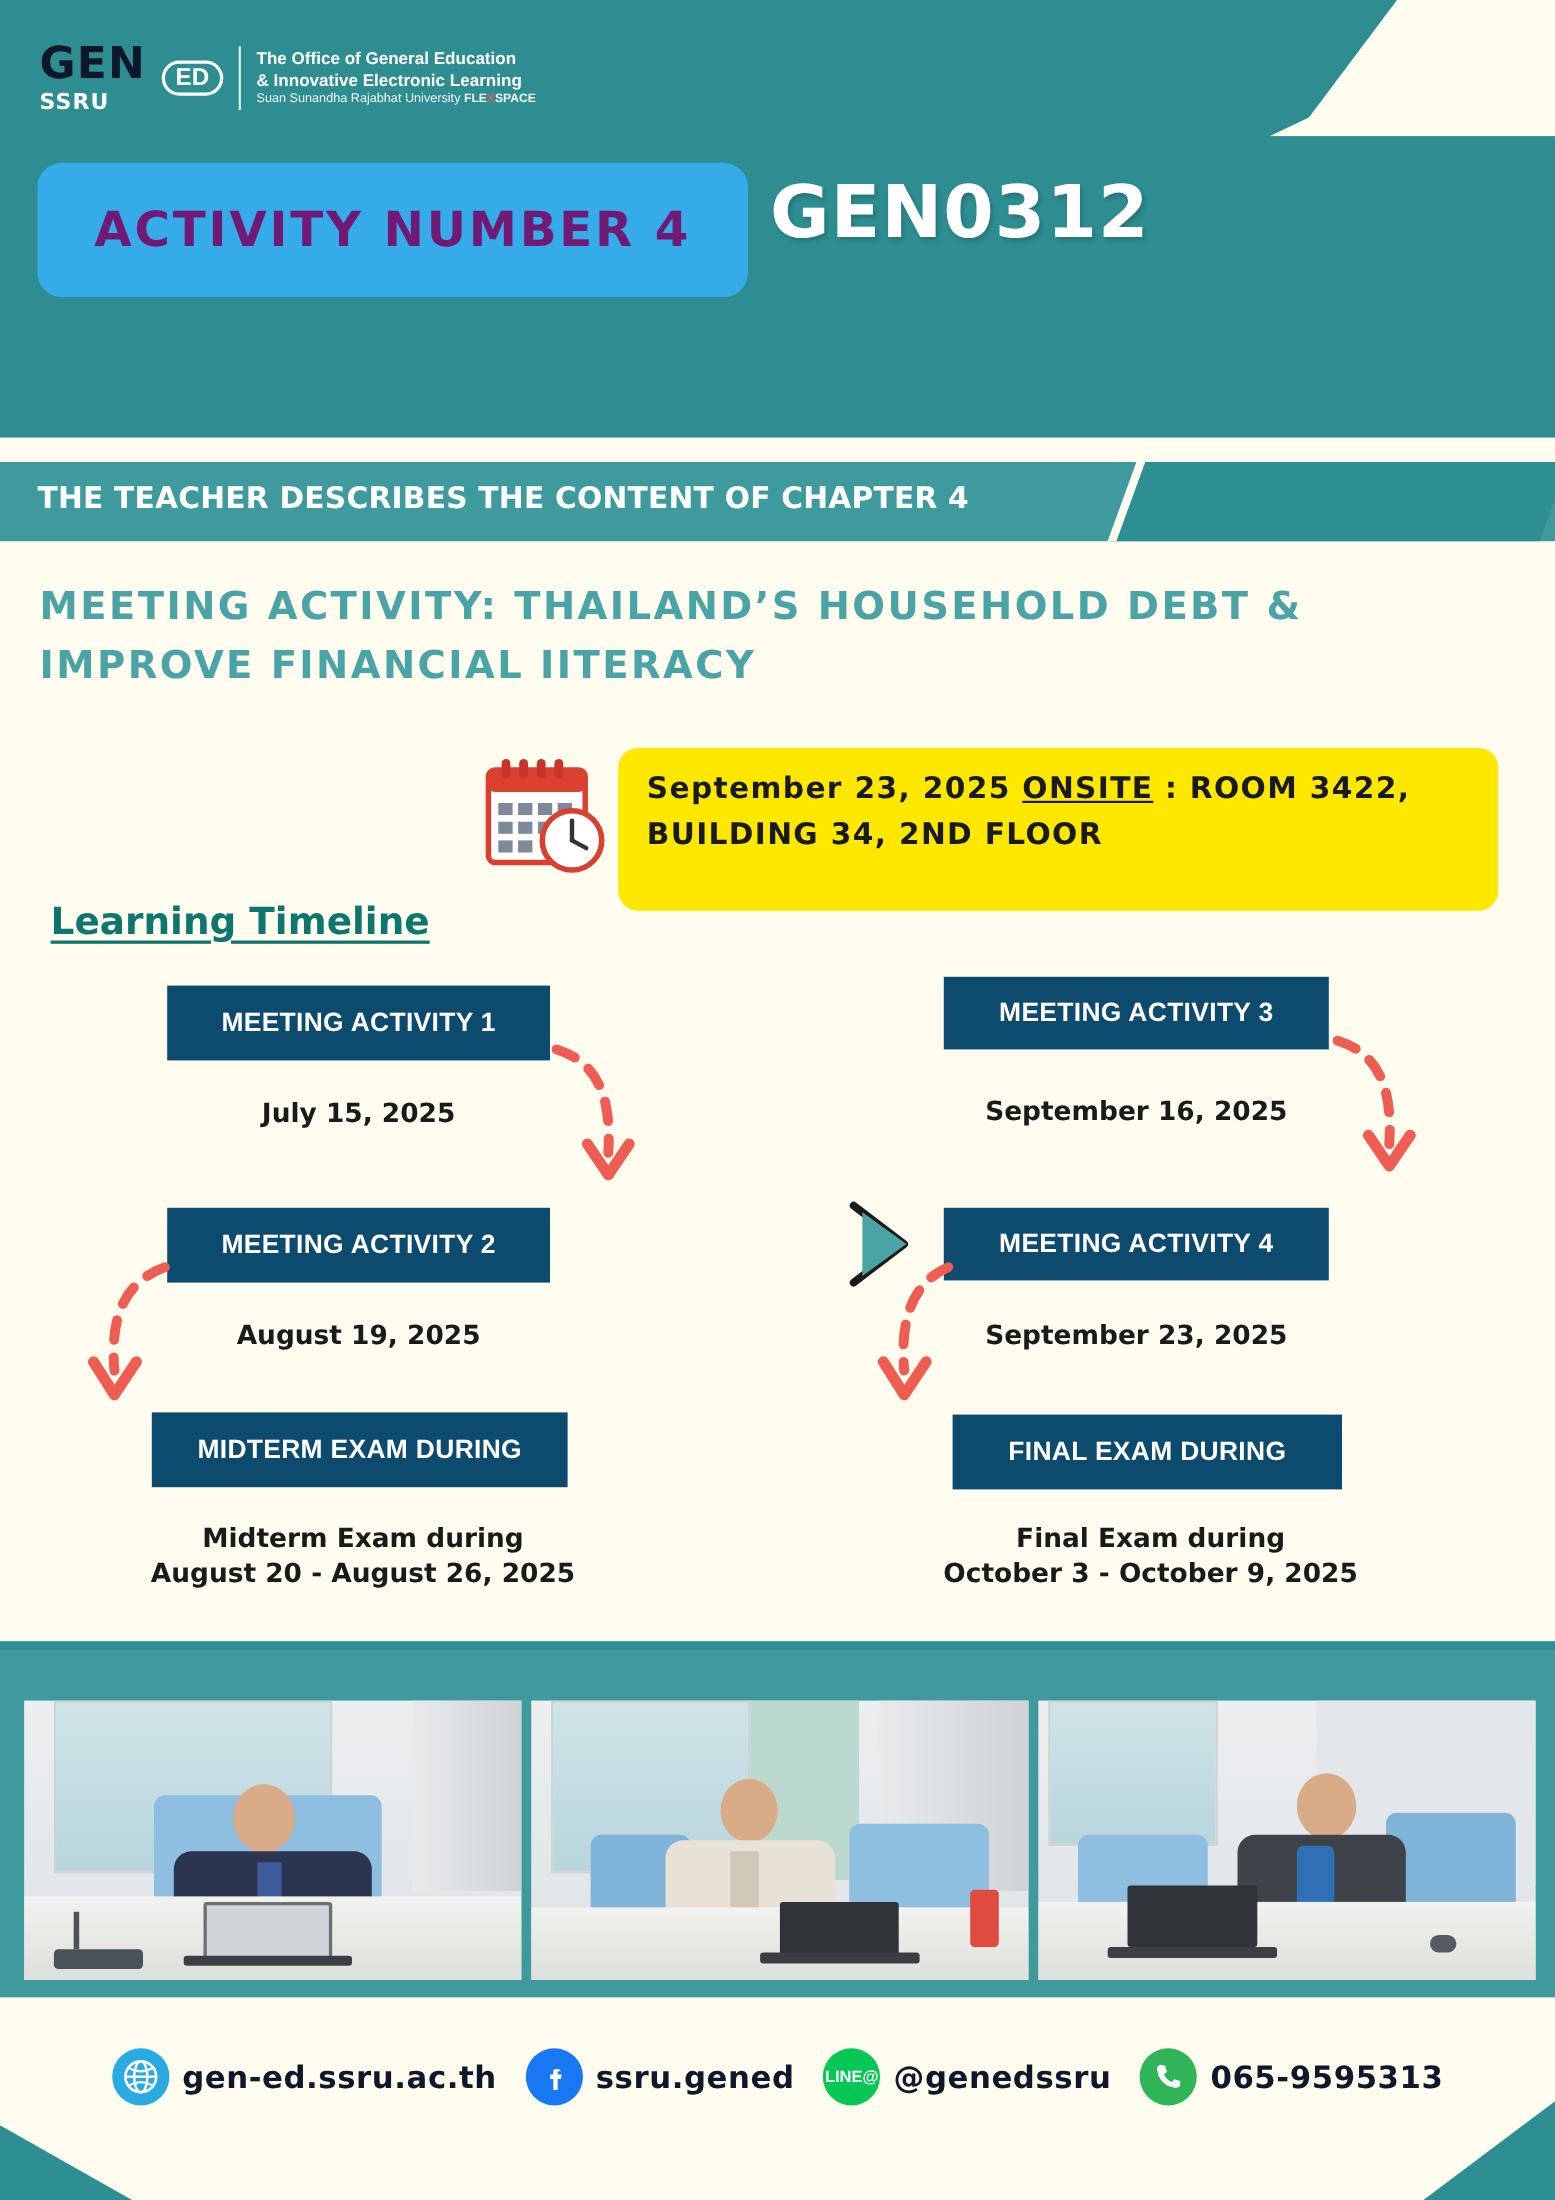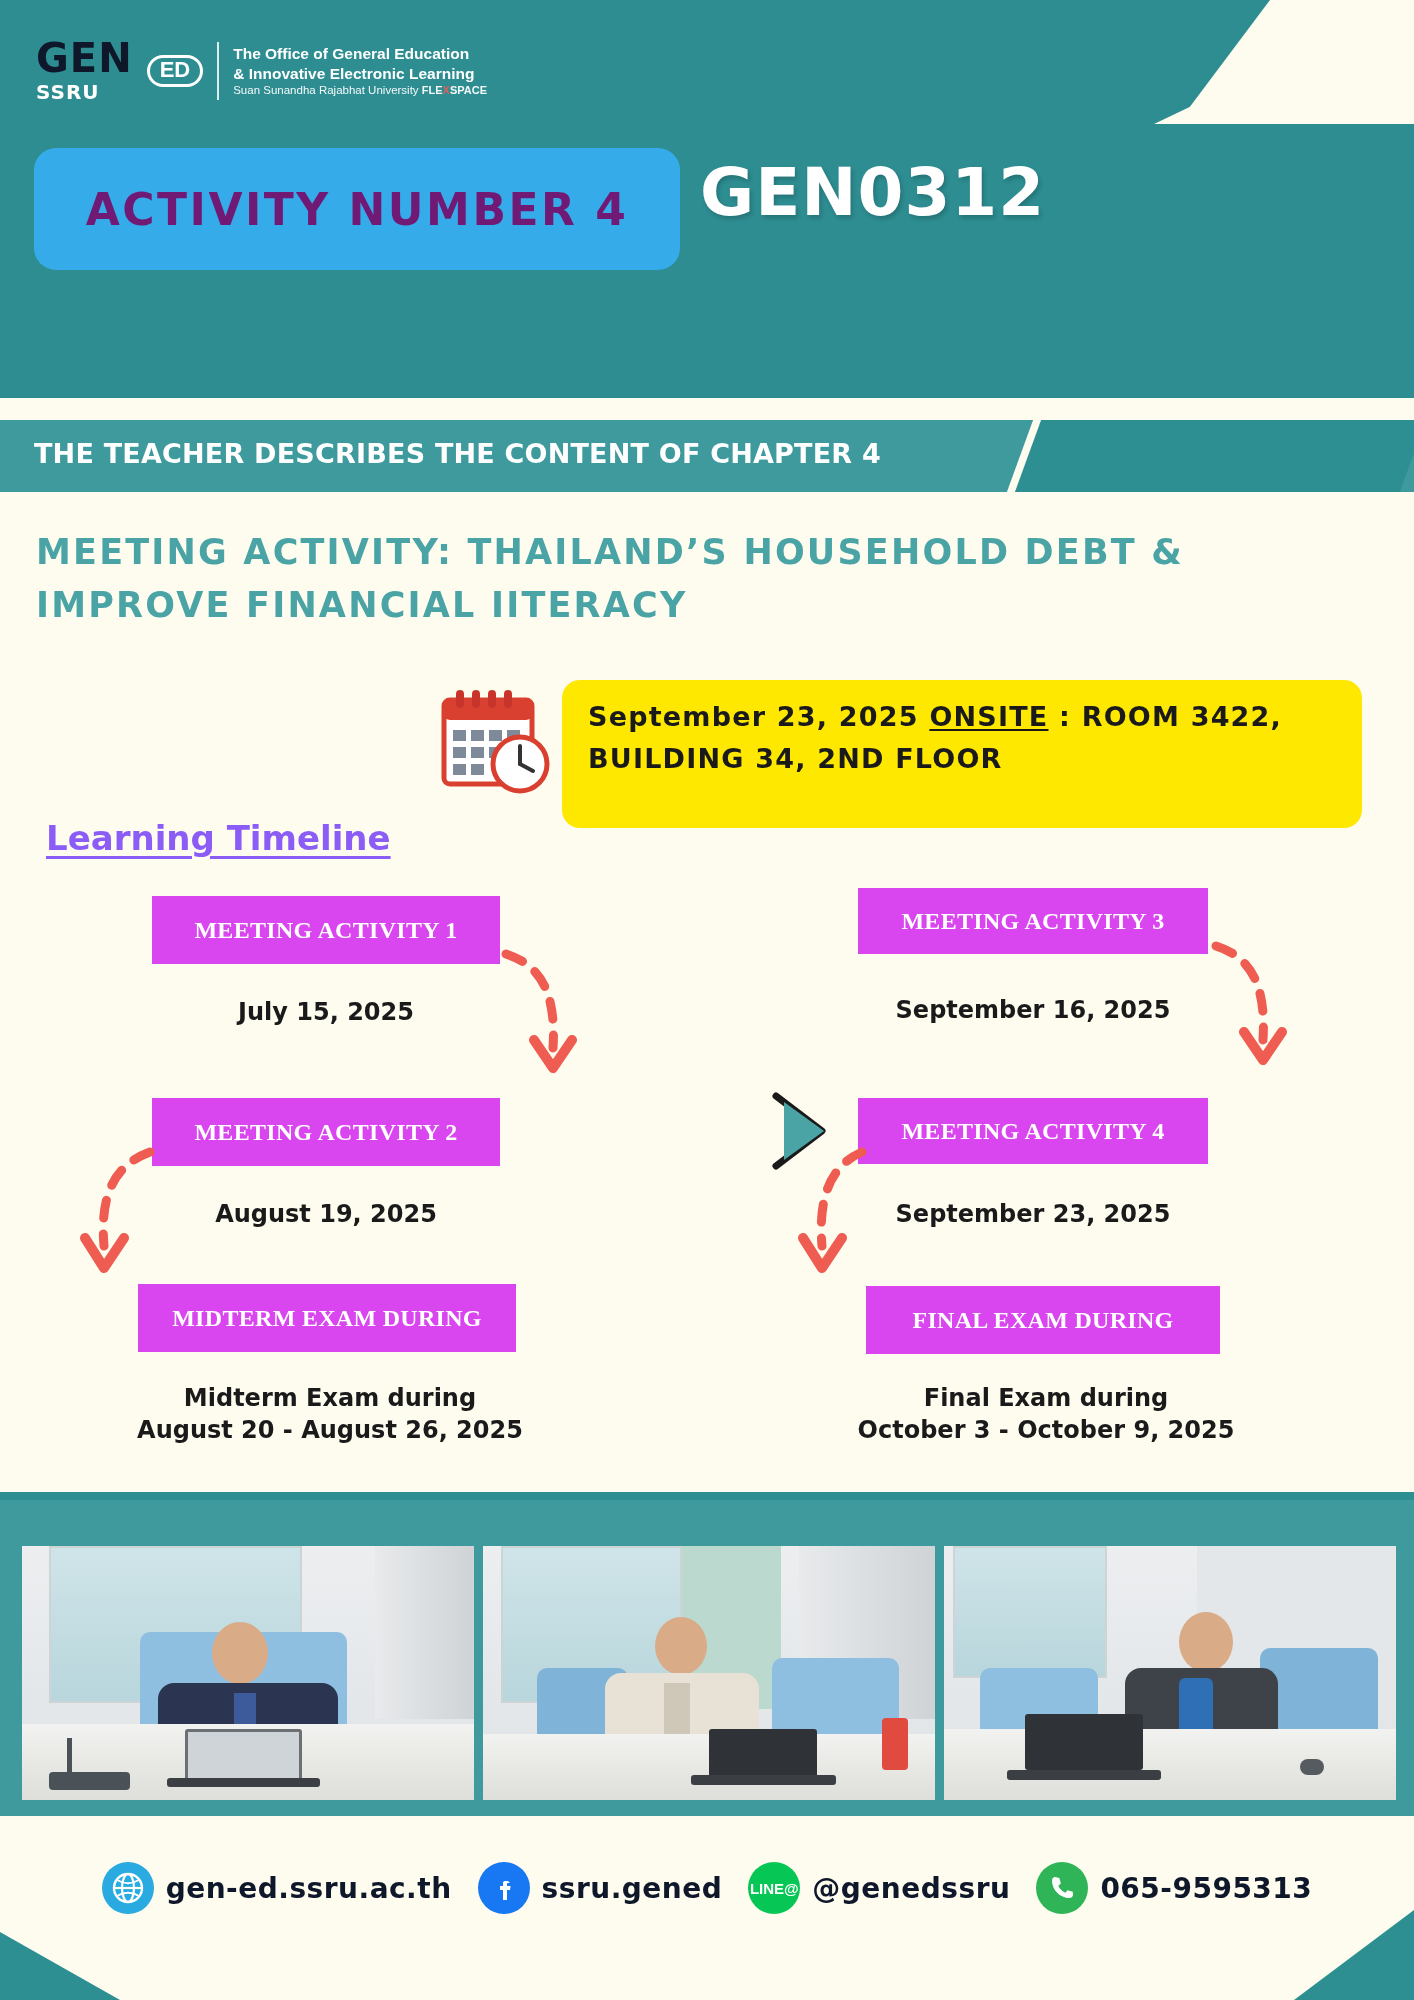--- a/index.html
+++ b/index.html
@@ -137,32 +137,32 @@
   .date-banner-text u { text-decoration: underline; text-underline-offset: 3px; }
 
   .cal-icon {
     position: absolute; top: 688px; left: 440px;
     width: 120px; height: 110px;
   }
 
   
   .timeline-title {
     position: absolute; top: 818px; left: 46px;
-    color: #8b5cf6; font-weight: 800; font-size: 34px;
+    color: #0f766e; font-weight: 800; font-size: 34px;
     text-decoration: underline; text-underline-offset: 6px;
     font-family: "DejaVu Sans", sans-serif;
   }
 
   .tl-box {
     position: absolute;
-    background: #d946ef;
+    background: #0c4a6e;
     display: flex; align-items: center; justify-content: center;
     color: #ffffff; font-weight: 800; font-size: 24px;
     letter-spacing: .3px;
-    font-family: Liberation Serif, serif;
+    font-family: Liberation Sans, sans-serif;
   }
   .tl-date {
     position: absolute;
     color: #1a1a1a; font-weight: 700; font-size: 24px;
     text-align: center;
     font-family: "DejaVu Sans", sans-serif;
     line-height: 1.35;
   }
 
   

